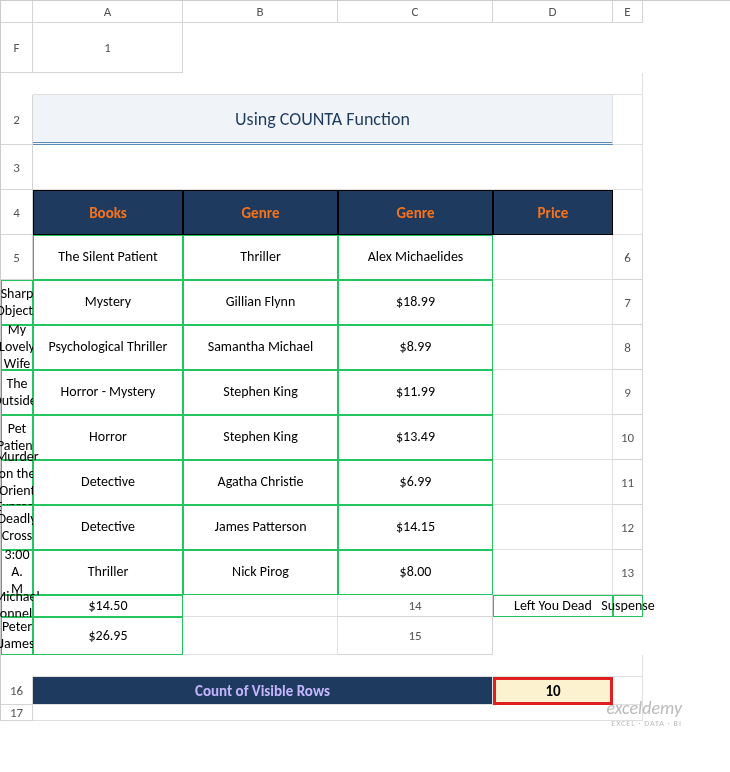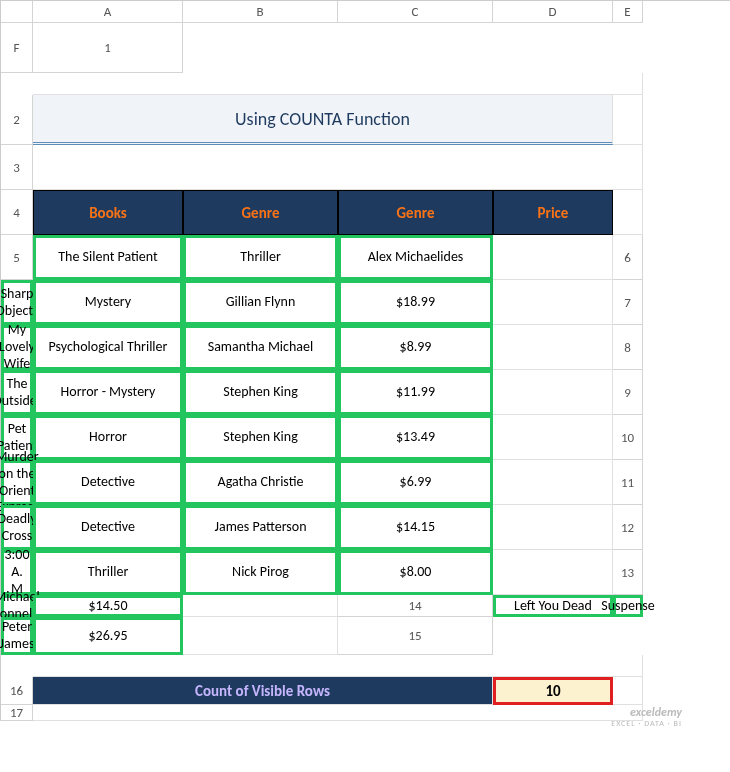--- a/index.html
+++ b/index.html
@@ -57,21 +57,21 @@
       background: #f0f4f8;
     }
     .table-header {
       background: #1f3a5f;
       color: #f97316;
       font-weight: bold;
       font-size: 15px;
       border: 1px solid #000;
     }
     .data-cell {
-      border: 3px solid #22c55e;
+      border: 1px solid #22c55e;
       font-size: 14px;
       line-height: 1.2;
     }
     .count-label {
       grid-column: 2 / 5;
       background: #1f3a5f;
       color: #c4b5fd;
       font-weight: bold;
       font-size: 15px;
     }
@@ -84,22 +84,22 @@
     .watermark {
       position: absolute;
       bottom: 44px;
       right: 48px;
       font-size: 13px;
       color: #bbb;
       text-align: right;
       line-height: 1.1;
     }
     .watermark .wm-title {
-      font-size: 12px;
-      font-weight: bold;
+      font-size: 18px;
+      font-weight: normal;
       font-style: italic;
       text-align: right;
     }
     .watermark .wm-sub {
       font-size: 8px;
       letter-spacing: 1px;
     }
   </style>
 </head>
 <body>

